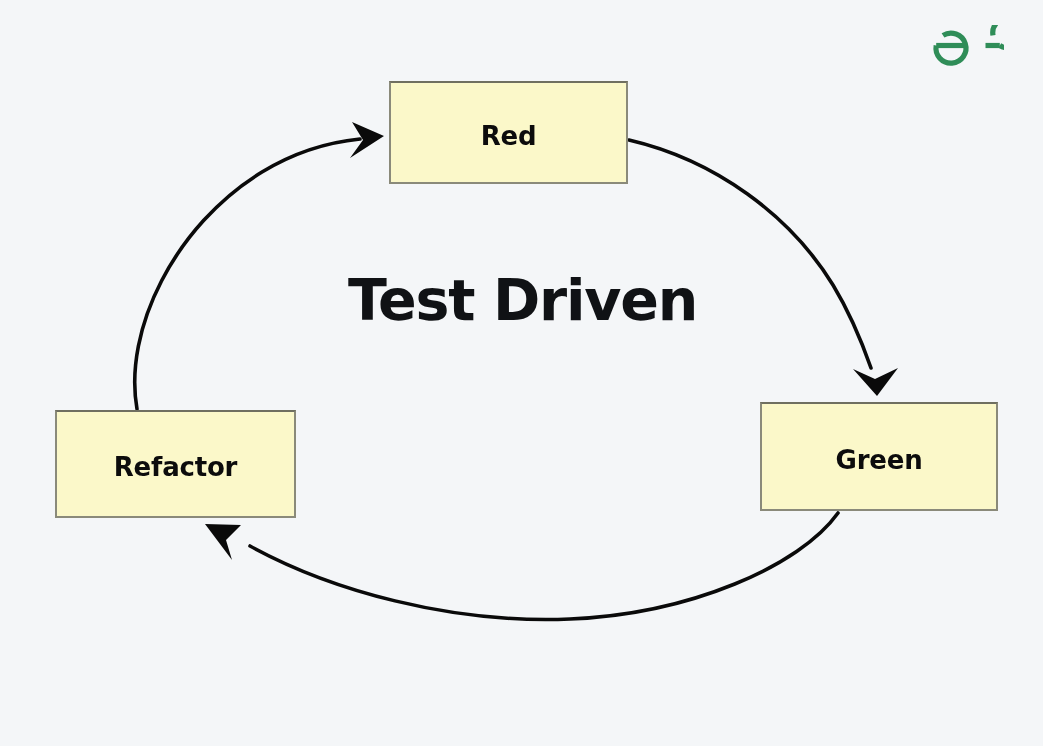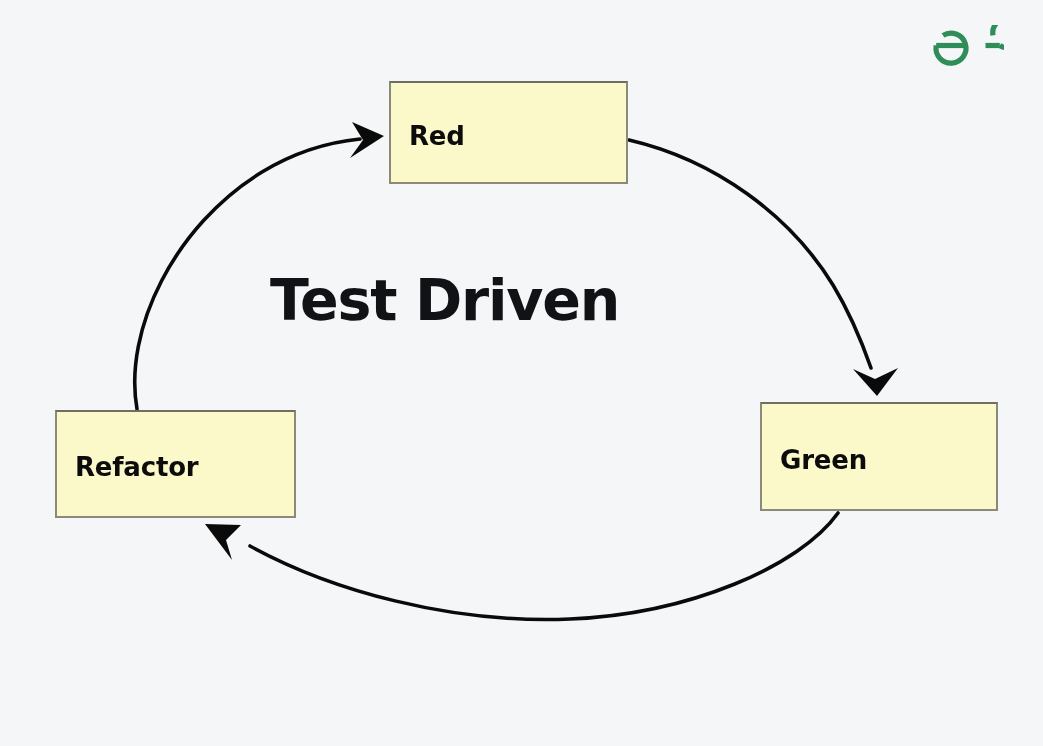--- a/index.html
+++ b/index.html
@@ -28,41 +28,42 @@
     pointer-events: none;
   }
   .node-box {
     position: absolute;
     box-sizing: border-box;
     background: #fbf8c9;
     border: 2px solid #8a8a7a;
     border-top-color: #6f6f60;
     display: flex;
     align-items: center;
-    padding-left: 18px;
+    justify-content: center;
   }
   .node-label {
     font-family: "DejaVu Sans", "Liberation Sans", sans-serif;
     font-weight: bold;
     font-size: 26px;
     color: #0c0c0c;
     letter-spacing: -0.2px;
     line-height: 1;
     position: relative;
     top: 3px;
   }
   #node-red   { left: 389px; top: 81px;  width: 239px; height: 103px; }
   #node-green { left: 760px; top: 402px; width: 238px; height: 109px; }
   #node-refactor { left: 55px; top: 410px; width: 241px; height: 108px; }
 
   #center-title {
     position: absolute;
     left: 270px;
     top: 268px;
     width: 505px;
+    text-align: center;
     font-family: "DejaVu Sans", "Liberation Sans", sans-serif;
     font-weight: bold;
     font-size: 57px;
     line-height: 1.14;
     color: #101215;
     letter-spacing: -1.2px;
   }
   #center-title .title-line {
     display: block;
     white-space: nowrap;

